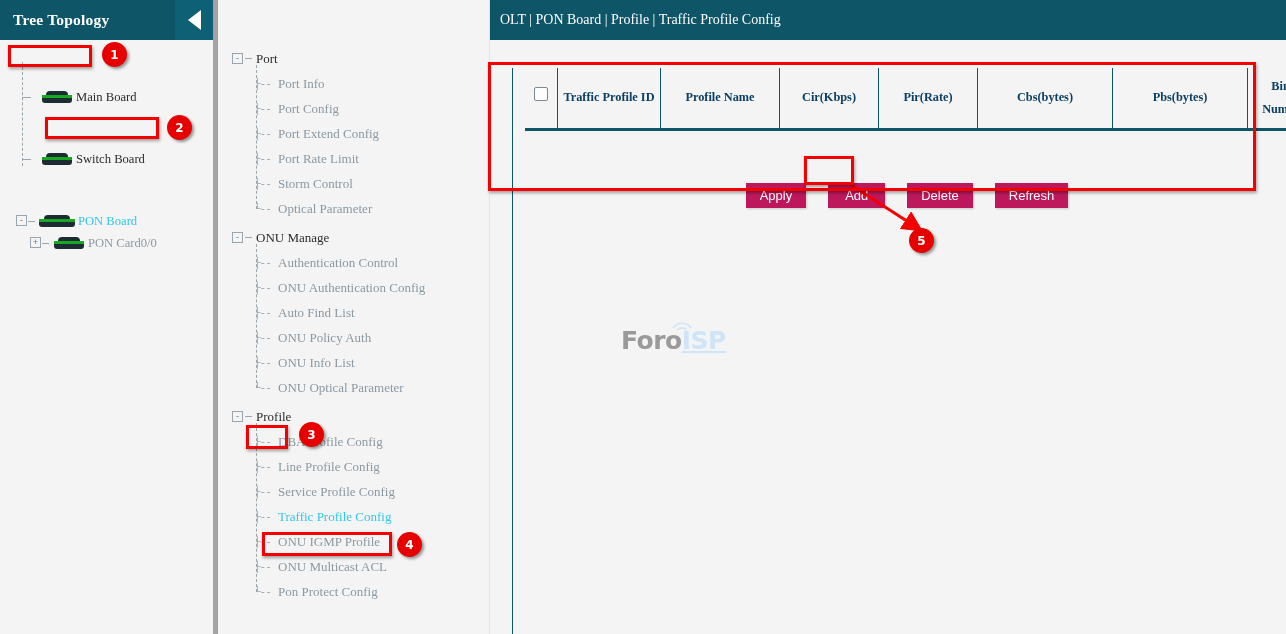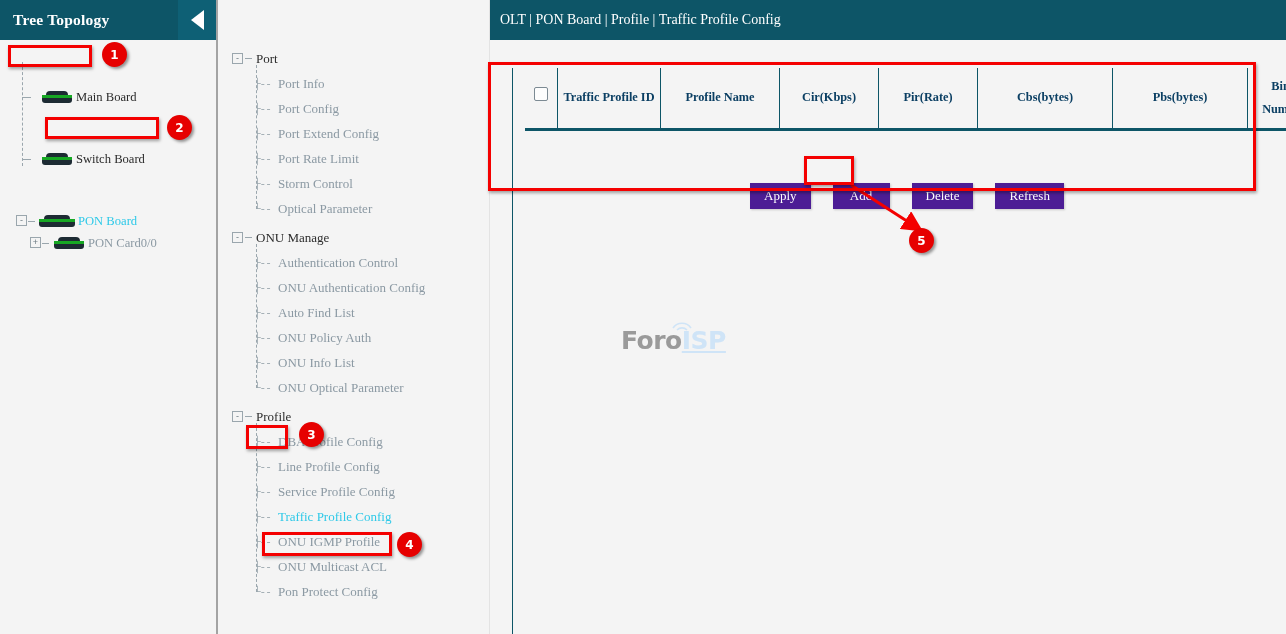--- a/index.html
+++ b/index.html
@@ -21,21 +21,21 @@
     display: flex;
   }
 
   
   .tree-panel {
     width: 218px;
     height: 634px;
     background: #f4f4f4;
     position: relative;
     flex: 0 0 218px;
-    border-right: 2px solid #a3a3a3;
+    border-right: 5px solid #a3a3a3;
     box-sizing: border-box;
   }
   .tree-header {
     height: 40px;
     background: #0d5567;
     display: flex;
     align-items: center;
     position: relative;
   }
   .tree-header-title {
@@ -281,24 +281,24 @@
   .btn-row {
     width: 752px;
     padding-left: 12px;
     display: flex;
     justify-content: center;
     gap: 22px;
     margin-top: 4px;
     box-sizing: border-box;
   }
   .abtn {
-    background: #4c1d95;
+    background: #be185d;
     color: #ffffff;
     border: none;
-    font-family: Liberation Serif, serif;
+    font-family: Liberation Sans, sans-serif;
     font-size: 13px;
     padding: 5px 14px;
     min-width: 57px;
     cursor: pointer;
     box-shadow: 1px 1px 2px rgba(0,0,0,.18);
   }
 
   
   .watermark {
     position: absolute;

